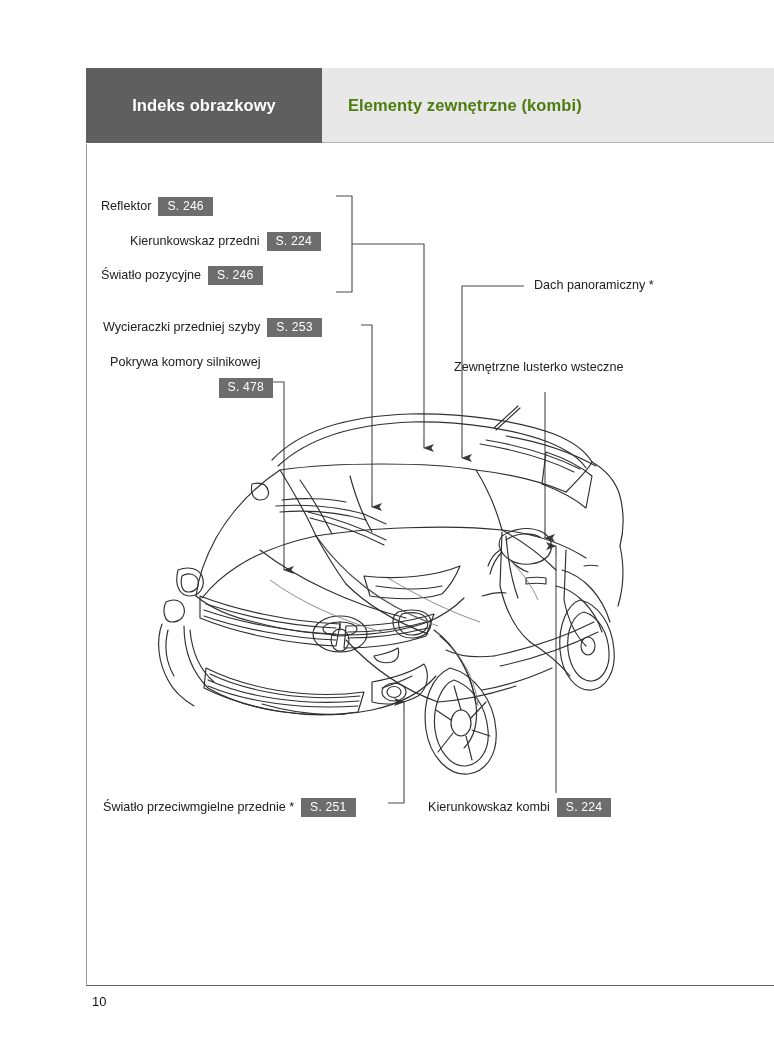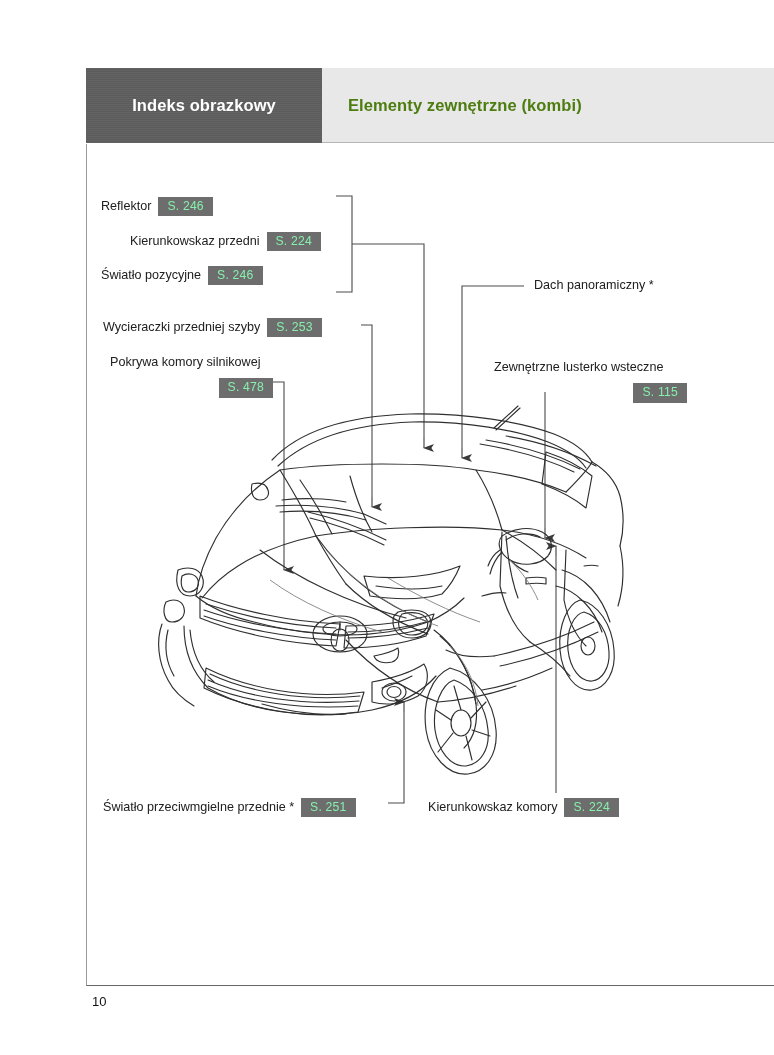--- a/index.html
+++ b/index.html
@@ -90,21 +90,21 @@
     position: absolute;
     white-space: nowrap;
     font-size: 12.6px;
     color: #202020;
     line-height: 1.15;
   }
   .callout .txt { vertical-align: middle; }
   .badge {
     display: inline-block;
     background: #6d6d6d;
-    color: #86efac;
+    color: #ffffff;
     font-size: 12.2px;
     padding: 2px 9px 3px 9px;
     margin-left: 7px;
     vertical-align: middle;
     letter-spacing: .2px;
   }
   .badge.nomargin { margin-left: 15px; }
   .stack { text-align: right; }
   .stack .line1 { display: block; text-align: left; }
   .stack .line2 { display: block; margin-top: 9px; }
@@ -395,28 +395,27 @@
 
   <div class="callout stack" style="left:110px; top:355px; width:163px;">
     <span class="line1 txt">Pokrywa komory silnikowej</span>
     <span class="line2"><span class="badge nomargin">S. 478</span></span>
   </div>
 
   <div class="callout" style="left:534px; top:278px;">
     <span class="txt">Dach panoramiczny *</span>
   </div>
 
-  <div class="callout stack" style="left:494px; top:360px; width:193px;">
+  <div class="callout stack" style="left:454px; top:360px; width:193px;">
     <span class="line1 txt">Zewnętrzne lusterko wsteczne</span>
-    <span class="line2"><span class="badge nomargin">S. 115</span></span>
   </div>
 
   <div class="callout" style="left:103px; top:798px;">
     <span class="txt">Światło przeciwmgielne przednie *</span><span class="badge">S. 251</span>
   </div>
 
   <div class="callout" style="left:428px; top:798px;">
-    <span class="txt">Kierunkowskaz komory</span><span class="badge">S. 224</span>
+    <span class="txt">Kierunkowskaz kombi</span><span class="badge">S. 224</span>
   </div>
 
   <div id="folio">10</div>
 
 </div>
 
 </body></html>

